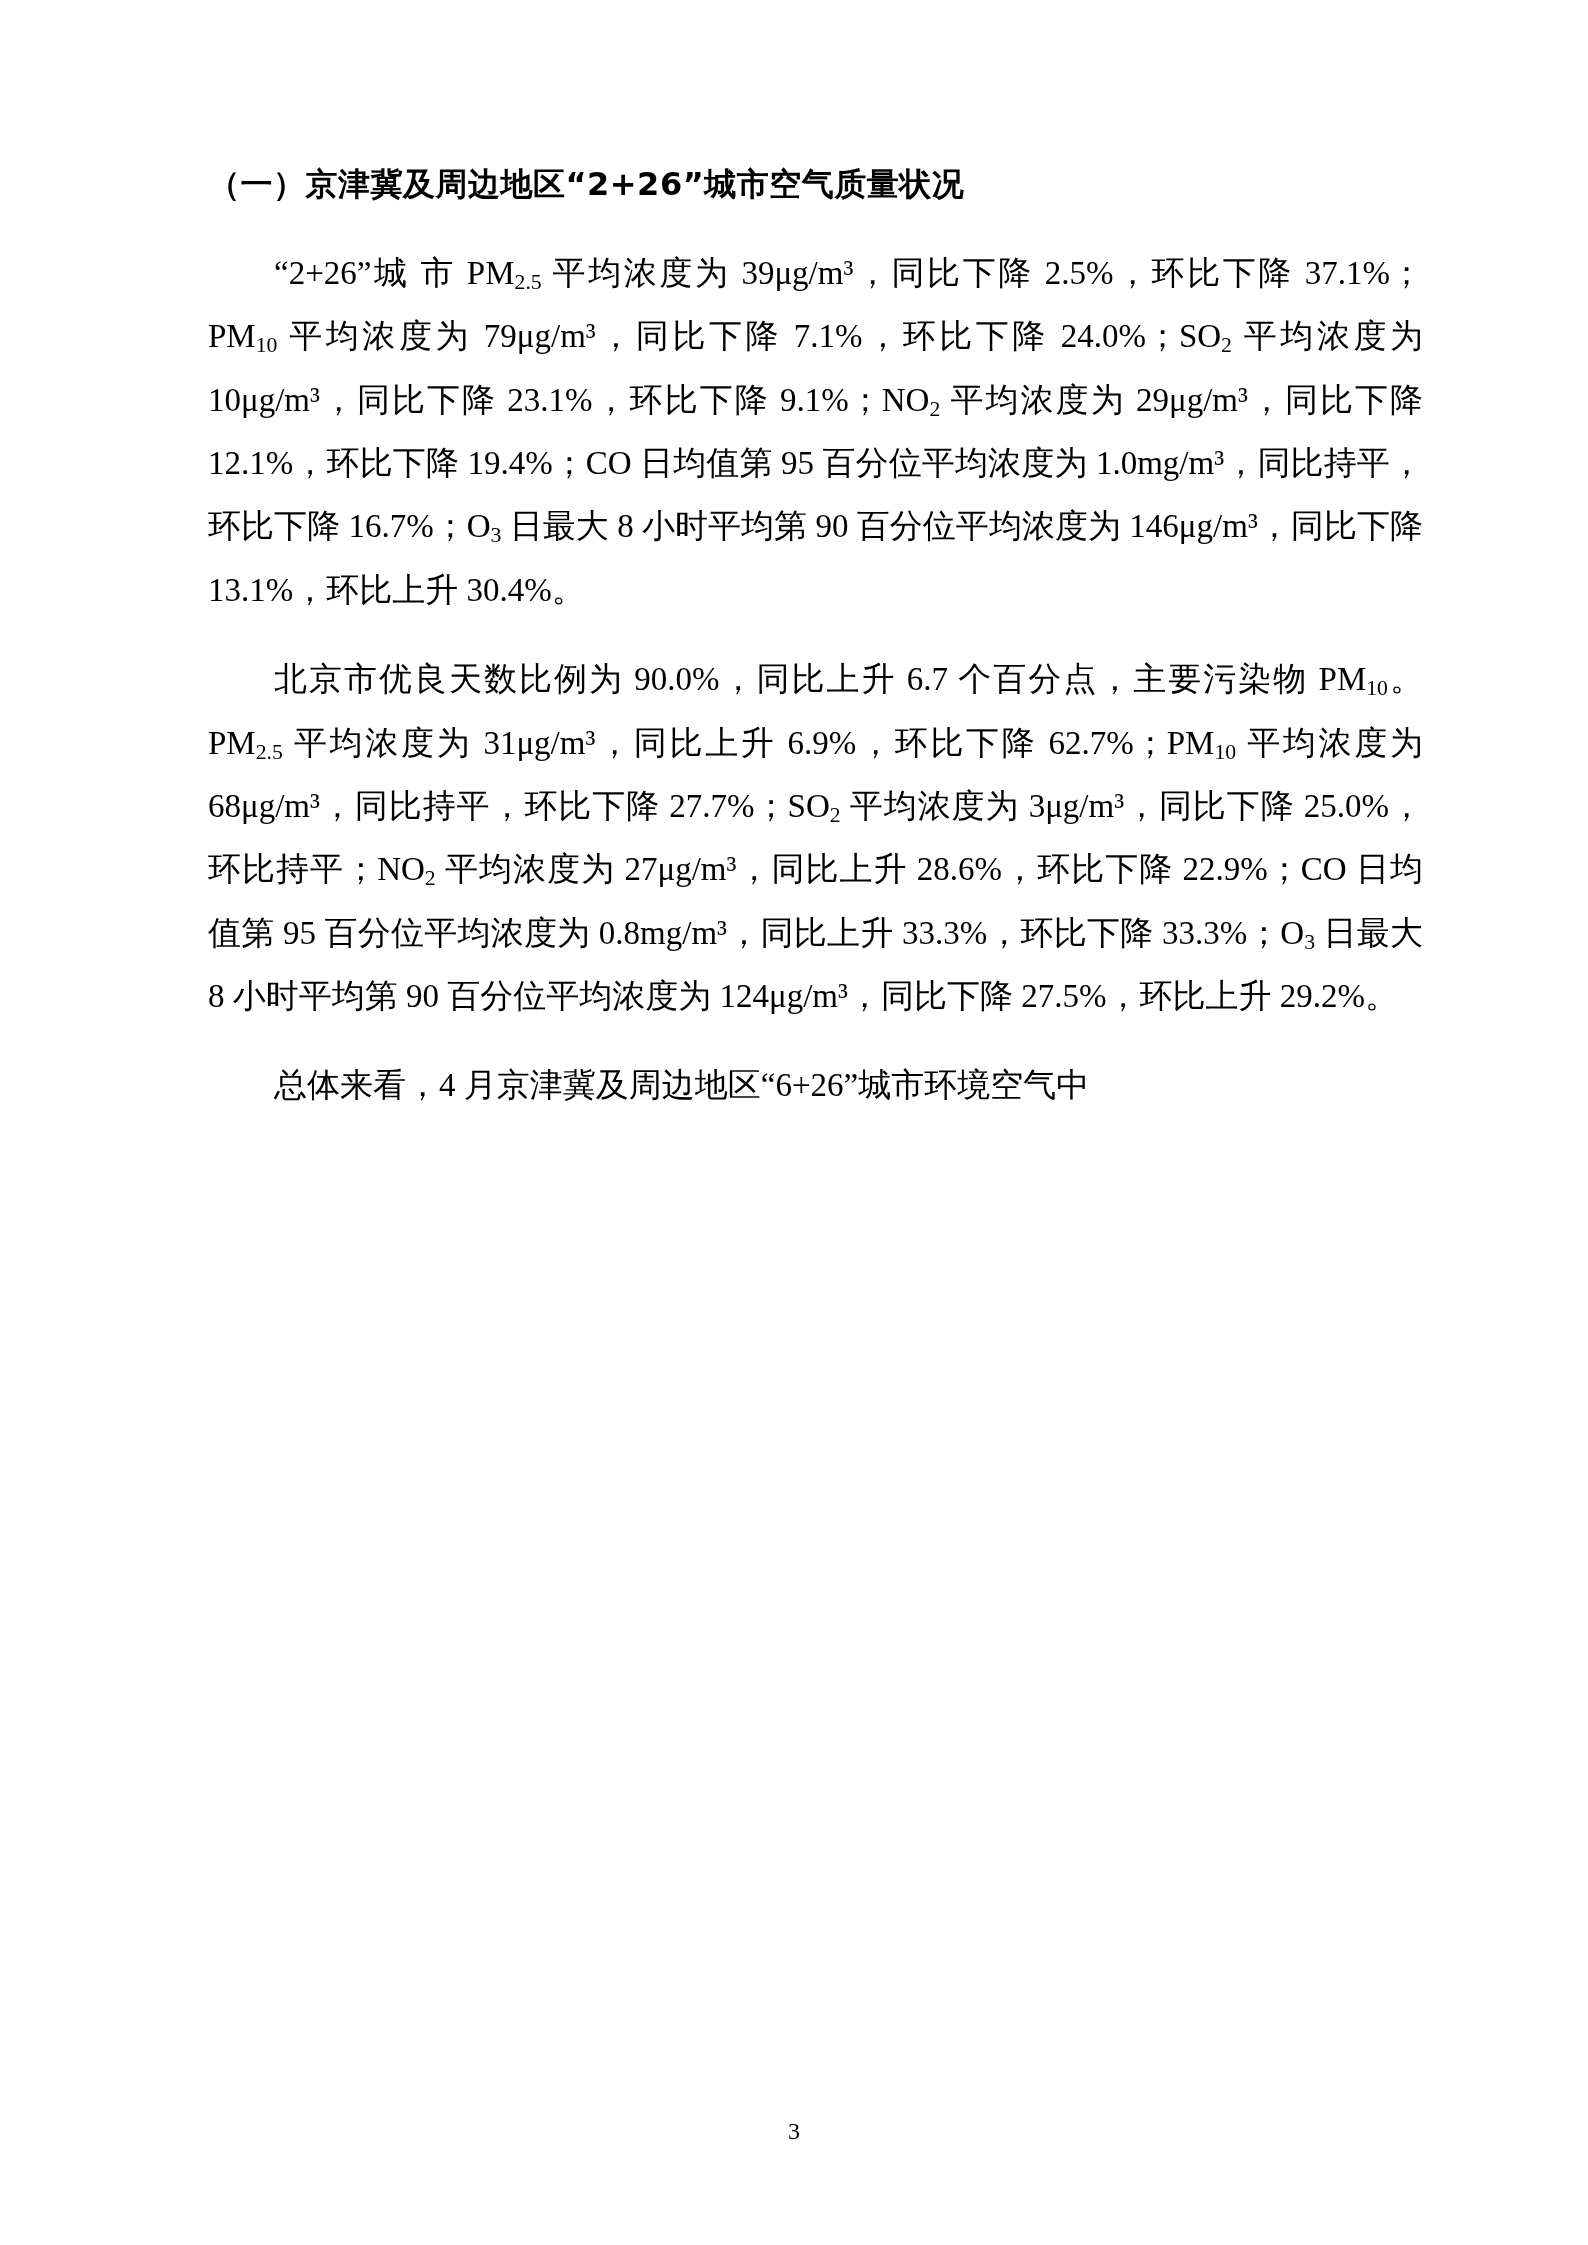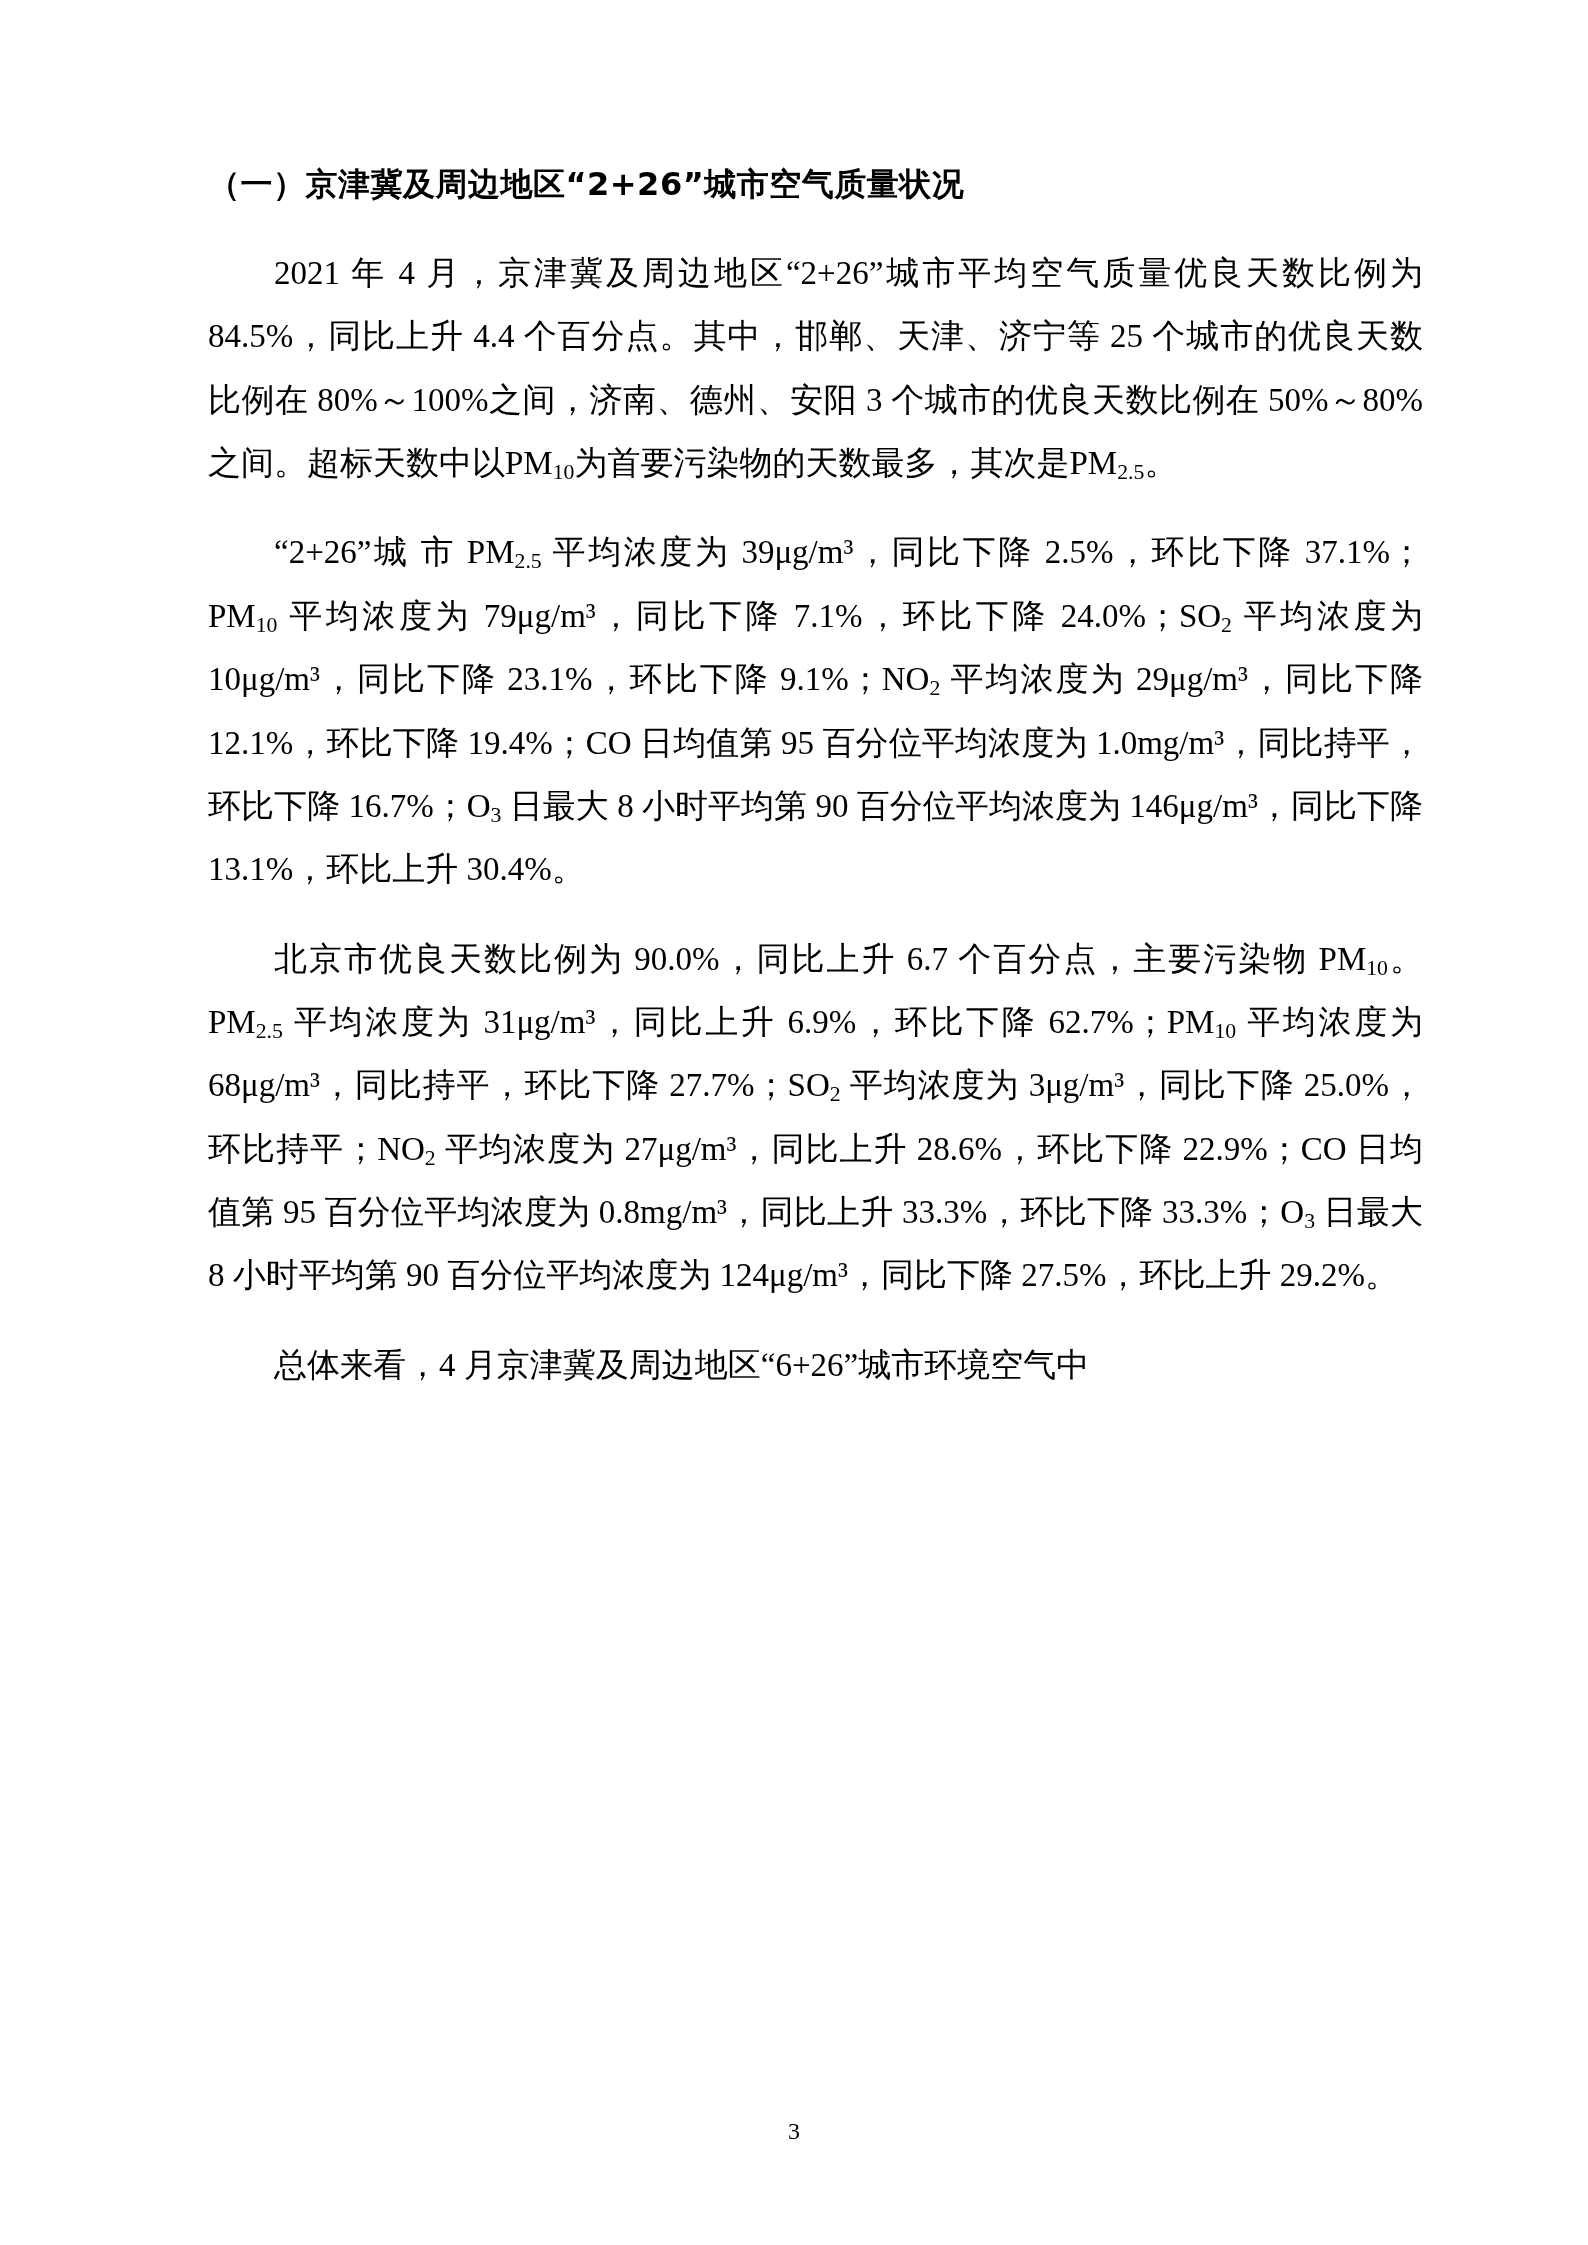--- a/index.html
+++ b/index.html
@@ -60,23 +60,20 @@
 </style>
 </head>
 <body>
 
 <div class="page">
 
   <div class="content">
 
     <h2 class="heading">（一）京津冀及周边地区“2+26”城市空气质量状况</h2>
 
-    <p class="para">
-      2021 年 4 月，京津冀及周边地区“2+26”城市平均空气质量优良天数比例为 84.5%，同比上升 4.4 个百分点。其中，邯郸、天津、济宁等 25 个城市的优良天数比例在 80%～100%之间，济南、德州、安阳 3 个城市的优良天数比例在 50%～80%之间。超标天数中以PM<sub>10</sub>为首要污染物的天数最多，其次是PM<sub>2.5</sub>。
-    </p>
 
     <p class="para">
       “2+26”城 市 PM<sub>2.5</sub> 平均浓度为 39μg/m³，同比下降 2.5%，环比下降 37.1%；PM<sub>10</sub> 平均浓度为 79μg/m³，同比下降 7.1%，环比下降 24.0%；SO<sub>2</sub> 平均浓度为 10μg/m³，同比下降 23.1%，环比下降 9.1%；NO<sub>2</sub> 平均浓度为 29μg/m³，同比下降 12.1%，环比下降 19.4%；CO 日均值第 95 百分位平均浓度为 1.0mg/m³，同比持平，环比下降 16.7%；O<sub>3</sub> 日最大 8 小时平均第 90 百分位平均浓度为 146μg/m³，同比下降 13.1%，环比上升 30.4%。
     </p>
 
     <p class="para">
       北京市优良天数比例为 90.0%，同比上升 6.7 个百分点，主要污染物 PM<sub>10</sub>。PM<sub>2.5</sub> 平均浓度为 31μg/m³，同比上升 6.9%，环比下降 62.7%；PM<sub>10</sub> 平均浓度为 68μg/m³，同比持平，环比下降 27.7%；SO<sub>2</sub> 平均浓度为 3μg/m³，同比下降 25.0%，环比持平；NO<sub>2</sub> 平均浓度为 27μg/m³，同比上升 28.6%，环比下降 22.9%；CO 日均值第 95 百分位平均浓度为 0.8mg/m³，同比上升 33.3%，环比下降 33.3%；O<sub>3</sub> 日最大 8 小时平均第 90 百分位平均浓度为 124μg/m³，同比下降 27.5%，环比上升 29.2%。
     </p>
 
     <p class="para">

